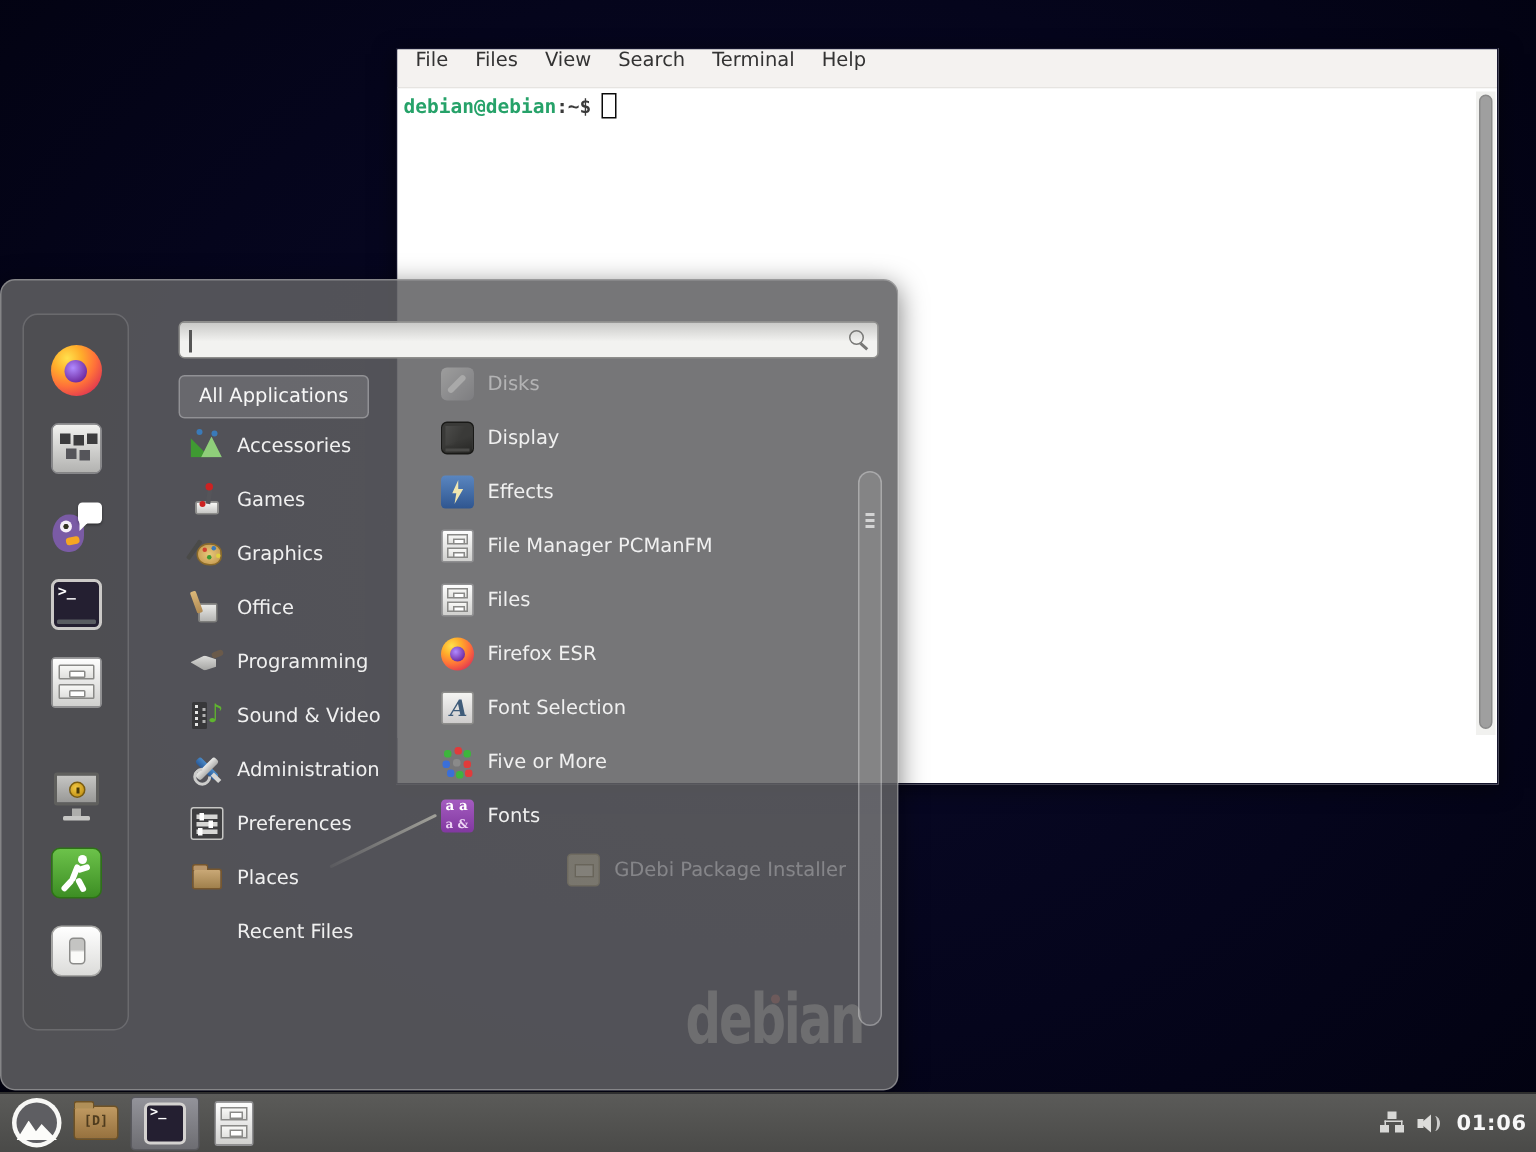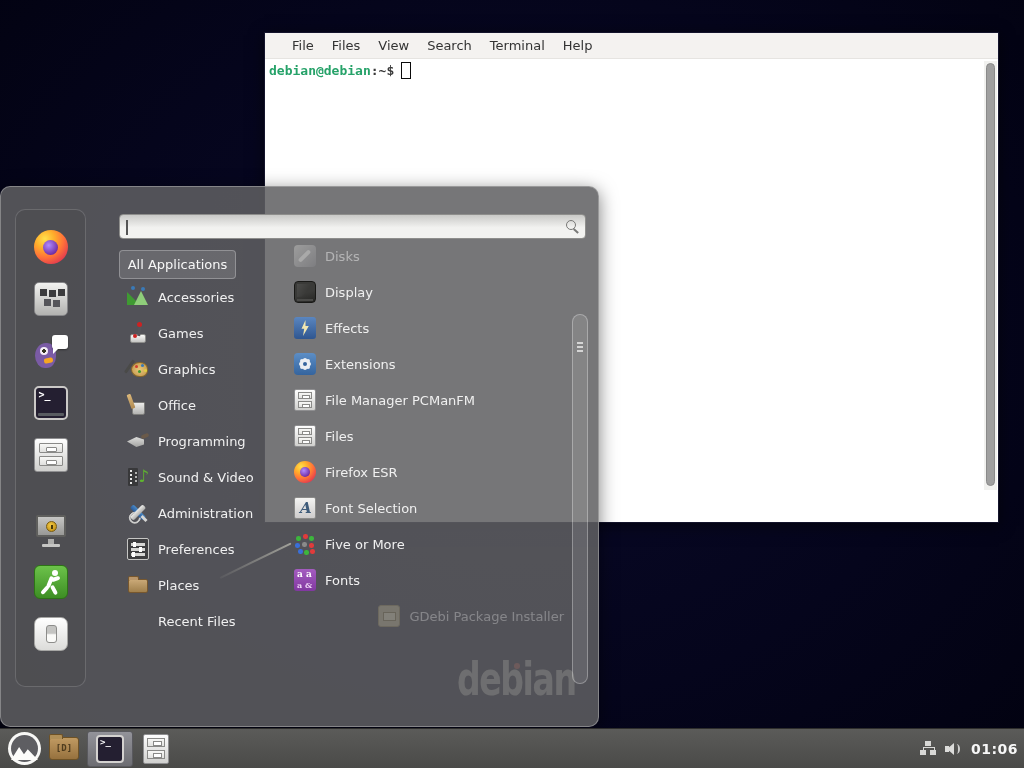--- a/index.html
+++ b/index.html
@@ -28,21 +28,21 @@
   .title-text { position:absolute; left:0; right:0; text-align:center; font-size:13px;
     font-weight:bold; color:#3c3c3c; }
   .win-controls { position:absolute; right:10px; top:0; height:30px; display:flex; align-items:center; }
   .wc { width:30px; height:22px; position:relative; }
   .wc-min::after  { content:""; position:absolute; left:10px; top:14px; width:8px; height:2.5px; background:#47525e; }
   .wc-max::after  { content:""; position:absolute; left:10px; top:6px; width:9px; height:9px; border:2.5px solid #47525e; }
   .wc-close::before,.wc-close::after { content:""; position:absolute; left:9px; top:10px;
     width:12px; height:3px; background:#47525e; }
   .wc-close::before{ transform:rotate(45deg);} .wc-close::after{ transform:rotate(-45deg);}
   .menubar { height:26px; background:#f4f2f0; border-bottom:1px solid #e6e4e1;
-    display:flex; align-items:center; padding-left:18px; }
+    display:flex; padding-left:3px; }
   .menubar-item { font-size:13px; color:#333; padding:0 9px; }
   .term-content { position:relative; height:433px; background:#fff; }
   .prompt-line { position:absolute; left:4px; top:3px; font:bold 13px "DejaVu Sans Mono","Liberation Mono",monospace; }
   .prompt-user { color:#26a269; }
   .prompt-tail { color:#3a3a3a; }
   .term-cursor { display:inline-block; width:10px; height:17px; border:1.5px solid #0a0a0a;
     margin-left:7px; vertical-align:-4px; background:#fff; }
   .term-scrollbar { position:absolute; right:1px; top:2px; bottom:2px; width:13px; background:#f1f1ef; }
   .term-scroll-thumb { position:absolute; left:2px; top:2px; bottom:4px; width:9px;
     background:#9f9f9f; border-radius:5px; border:1px solid #8a8a8a; }
@@ -122,21 +122,21 @@
     background:linear-gradient(#c9c9c7,#f2f2f0 55%); border:1px solid #8e8e8c; border-radius:4px; }
   .search-input { position:absolute; inset:0; border:none; background:transparent; outline:none;
     padding:0 24px 0 8px; font-size:13px; color:#222; }
   .search-caret { position:absolute; left:6px; top:5px; width:1.5px; height:15px; background:#555; }
   .mag { position:absolute; right:9px; top:5px; width:10px; height:10px;
     border:1.5px solid #787876; border-radius:50%; }
   .mag::after { content:""; position:absolute; right:-4px; bottom:-3px; width:6px; height:1.8px;
     background:#787876; transform:rotate(42deg); }
 
   
-  .all-apps-btn { position:absolute; left:118px; top:63px; width:117px; height:29px;
+  .all-apps-btn { position:absolute; left:118px; top:63px; width:127px; height:29px;
     background:rgba(255,255,255,0.13); border:1px solid rgba(255,255,255,0.28); border-radius:4px;
     display:flex; align-items:center; justify-content:center; cursor:pointer; }
   .all-apps-btn span { font-size:13px; color:#f7f7f7; }
   .cat-list { position:absolute; left:118px; top:92px; width:158px; }
   .cat-row { height:36px; display:flex; align-items:center; gap:9px; padding-left:8px; cursor:pointer; }
   .row-label { font-size:13px; color:#f0f0f0; white-space:nowrap; }
   .ci { width:22px; height:22px; position:relative; flex:none; }
   .ci-spacer { width:22px; flex:none; }
 
   .ac-a1 { position:absolute; left:0; bottom:3px; width:13px; height:13px; background:#3f9a32;
@@ -476,26 +476,20 @@
       <span class="ai ai-display"></span>
       <span class="row-label">Display</span>
     </div>
     <div class="app-row">
       <span class="ai ai-effects">
           <i></i>
         </span>
       <span class="row-label">Effects</span>
     </div>
     <div class="app-row">
-      <span class="ai ai-ext">
-          <i></i>
-        </span>
-      <span class="row-label">Extensions</span>
-    </div>
-    <div class="app-row">
       <span class="ai cab-s">
           <i></i>
           <i></i>
         </span>
       <span class="row-label">File Manager PCManFM</span>
     </div>
     <div class="app-row">
       <span class="ai cab-s">
           <i></i>
           <i></i>

